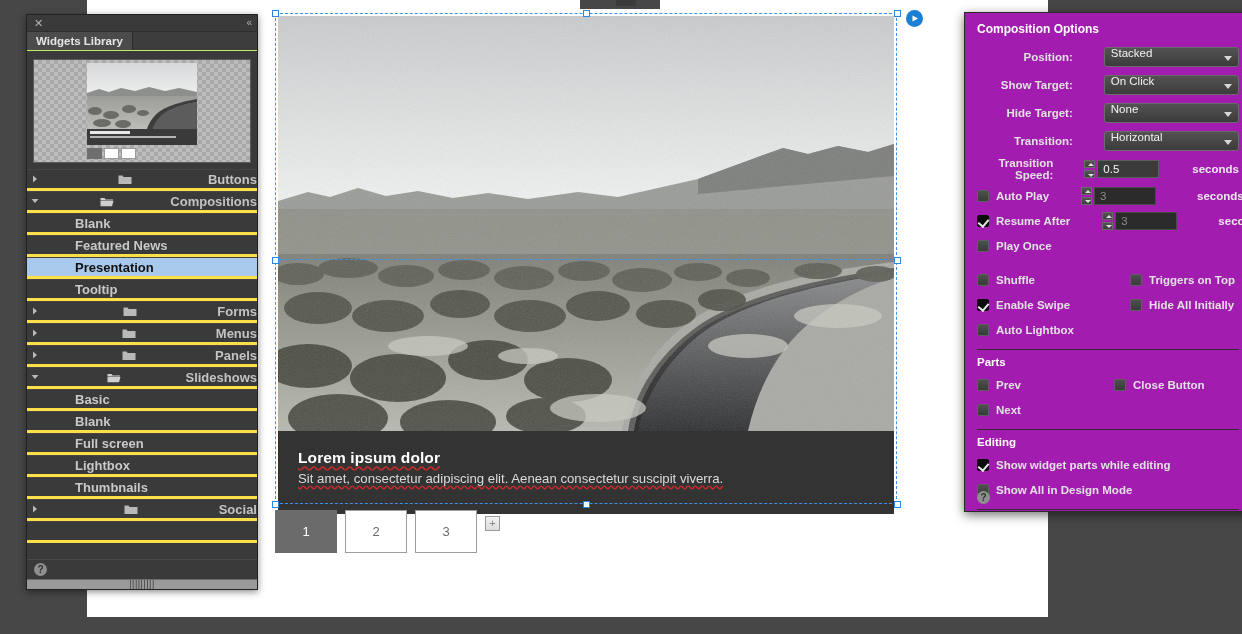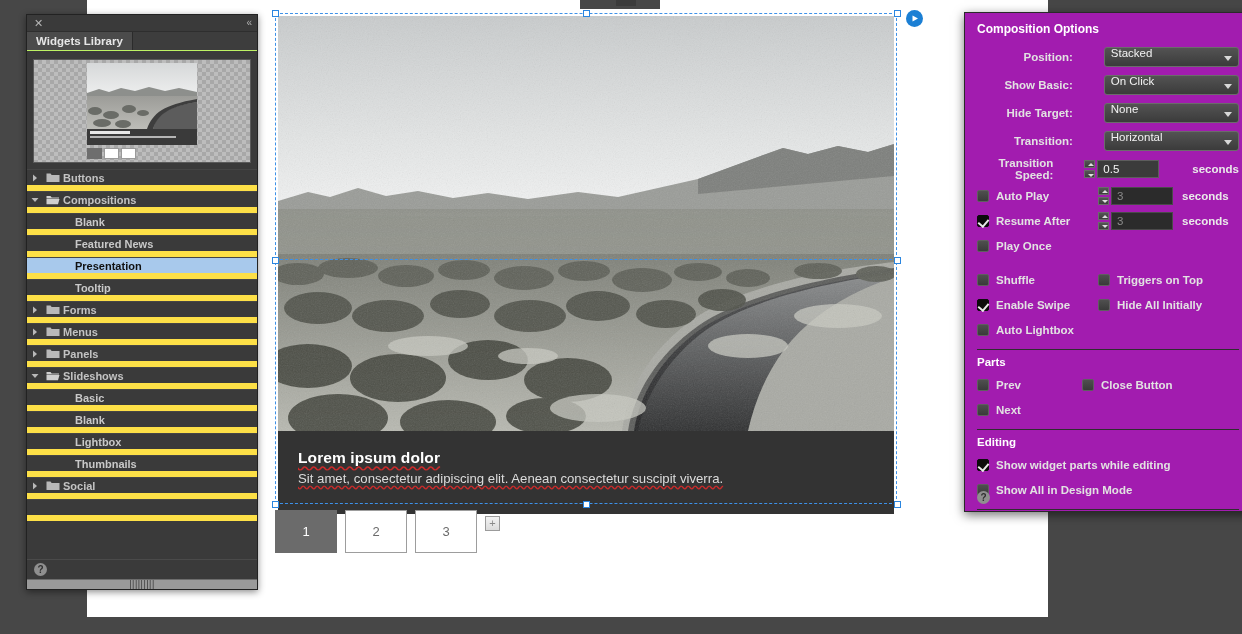--- a/index.html
+++ b/index.html
@@ -103,26 +103,27 @@
   .mini-thumbs i {
     display: block; width: 15px; height: 11px;
     border: 1px solid #9a9a9a; background: #fff;
   }
   .mini-thumbs i.sel { background: #6e6e6e; border-color: #6e6e6e; }
 
   .lib-tree { flex: 1 1 auto; overflow: hidden; }
   .tree-row {
     height: 22px;
     display: flex; align-items: center;
-    border-bottom: 6px solid #fde047;
+    border-bottom: 3px solid #fde047;
     border-top: 1px solid #454545;
     color: #c3c3c3;
-    font-size: 11px;
+    font-size: 13px;
     cursor: pointer;
     background: #3a3a3a;
+    justify-content: space-between;
   }
   .tree-row.folder { font-weight: bold; }
   .tree-row.leaf { padding-left: 48px; font-weight: bold; color: #c9c9c9;}
   .tree-row.selected { background: #a8c9ec; color: #111; }
   .tw { width: 16px; text-align: center; flex: 0 0 16px; }
   .tw svg { display: block; margin: 0 auto; }
   .folder-ico { width: 20px; flex: 0 0 20px; display:flex; align-items:center; justify-content:center;}
   .tree-row.empty { cursor: default; }
 
   .lib-footer {
@@ -269,21 +270,21 @@
   .numfield {
     width: 62px; height: 18px;
     background: #3b3b3b; border: 1px solid #5d5d5d;
     color: #f5f5f5; font-size: 11.5px;
     display: flex; align-items: center; padding-left: 5px;
     cursor: text;
   }
   .numfield.dim { background: #2b2b2b; border-color: #4a4a4a; color: #8b8b8b; }
   .unit { margin-left: 9px; font-weight: bold; color: #eaeaea; font-size: 11.5px; }
 
-  .crow { display: flex; align-items: center; height: 25px; }
+  .crow { display: flex; align-items: center; height: 25px; gap: 32px; }
   .cbl { display: flex; align-items: center; cursor: pointer; }
   .cb {
     width: 12px; height: 12px;
     background: linear-gradient(#4f4f4f,#3a3a3a);
     border: 1px solid #5f5f5f; border-radius: 2px;
     margin-right: 7px; position: relative; flex: 0 0 12px;
   }
   .cb.on { background: #0b0b0b; border-color: #0b0b0b; }
   .cb.on::after {
     content: ""; position: absolute;
@@ -450,20 +451,23 @@
               <path d="M0.5 2 h4 l1.2 1.4 h7.3 v1.1 h-12.5 z M0.5 5 h13 l-1.5 5.2 h-11.5 z" fill="#cfcfcf"></path>
             </svg>
           </span>
           <span>Slideshows</span>
         </div>
         <div class="tree-row leaf">
           <span>Basic</span>
         </div>
         <div class="tree-row leaf">
           <span>Blank</span>
+        </div>
+        <div class="tree-row leaf">
+          <span>Full screen</span>
         </div>
         <div class="tree-row leaf">
           <span>Lightbox</span>
         </div>
         <div class="tree-row leaf">
           <span>Thumbnails</span>
         </div>
         <div class="tree-row folder">
           <span class="tw">
             <svg width="12" height="12" viewBox="0 0 12 12">
@@ -614,21 +618,21 @@
 
     <div id="dropdown-rows">
         <div class="frow">
           <div class="flabel">Position:</div>
           <div class="ddown">
             <span>Stacked</span>
             <span class="arr"></span>
           </div>
         </div>
         <div class="frow">
-          <div class="flabel">Show Basic:</div>
+          <div class="flabel">Show Target:</div>
           <div class="ddown">
             <span>On Click</span>
             <span class="arr"></span>
           </div>
         </div>
         <div class="frow">
           <div class="flabel">Hide Target:</div>
           <div class="ddown">
             <span>None</span>
             <span class="arr"></span>

